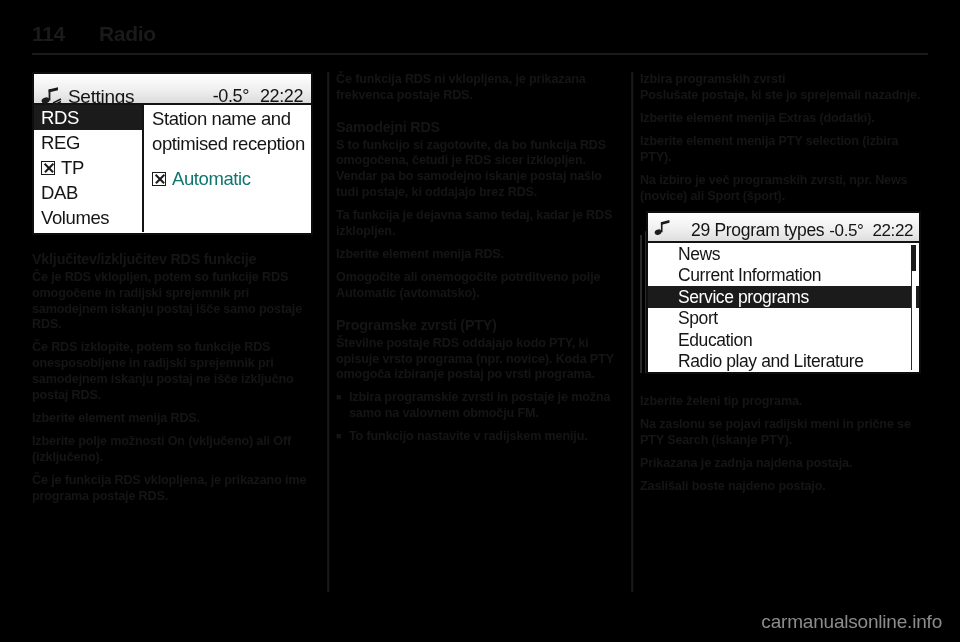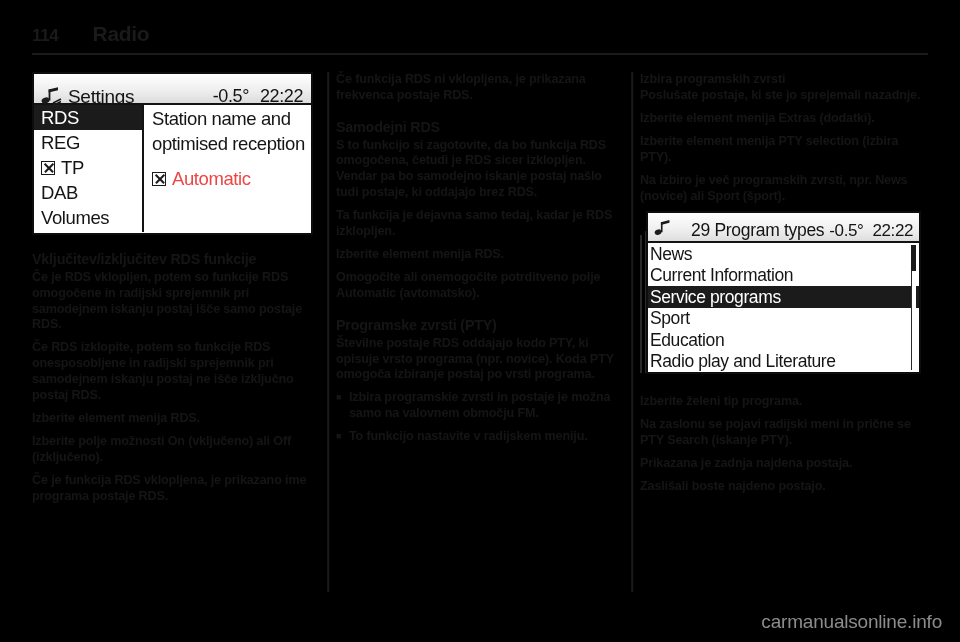--- a/index.html
+++ b/index.html
@@ -29,21 +29,21 @@
     width: 896px;
     height: 40px;
   }
   .header-row {
     display: flex;
     align-items: baseline;
     gap: 34px;
     padding-bottom: 7px;
   }
   .page-num {
-    font-size: 17px;
+    font-size: 21px;
     font-weight: bold;
     color: #1a1a1a;
     letter-spacing: -0.3px;
   }
   .page-title {
     font-size: 21px;
     font-weight: bold;
     color: #1a1a1a;
     letter-spacing: -0.3px;
   }
@@ -223,21 +223,21 @@
     font-size: 18.5px;
     color: #151515;
     line-height: 1.33;
     letter-spacing: -0.4px;
     white-space: nowrap;
   }
   .opt-row {
     display: flex;
     align-items: center;
     font-size: 18.5px;
-    color: #ef4444;
+    color: #0f766e;
     letter-spacing: -0.4px;
     height: 25px;
     text-align: right;
   }
   .radio {
     width: 14px; height: 14px;
     border: 1.7px solid #1b1b1b;
     border-radius: 50%;
     margin-right: 6px;
     flex: 0 0 14px;
@@ -307,20 +307,21 @@
     gap: 9px;
   }
   .disp2-right span {
     font-size: 17px;
     color: #141414;
     letter-spacing: -0.4px;
   }
   .disp2-body {
     position: relative;
     height: 129px;
+    padding-left: 28px;
   }
   .ptyrow {
     height: 21.5px;
     display: flex;
     align-items: center;
     font-size: 17.5px;
     color: #151515;
     letter-spacing: -0.4px;
     white-space: nowrap;
     padding-left: 2px;

